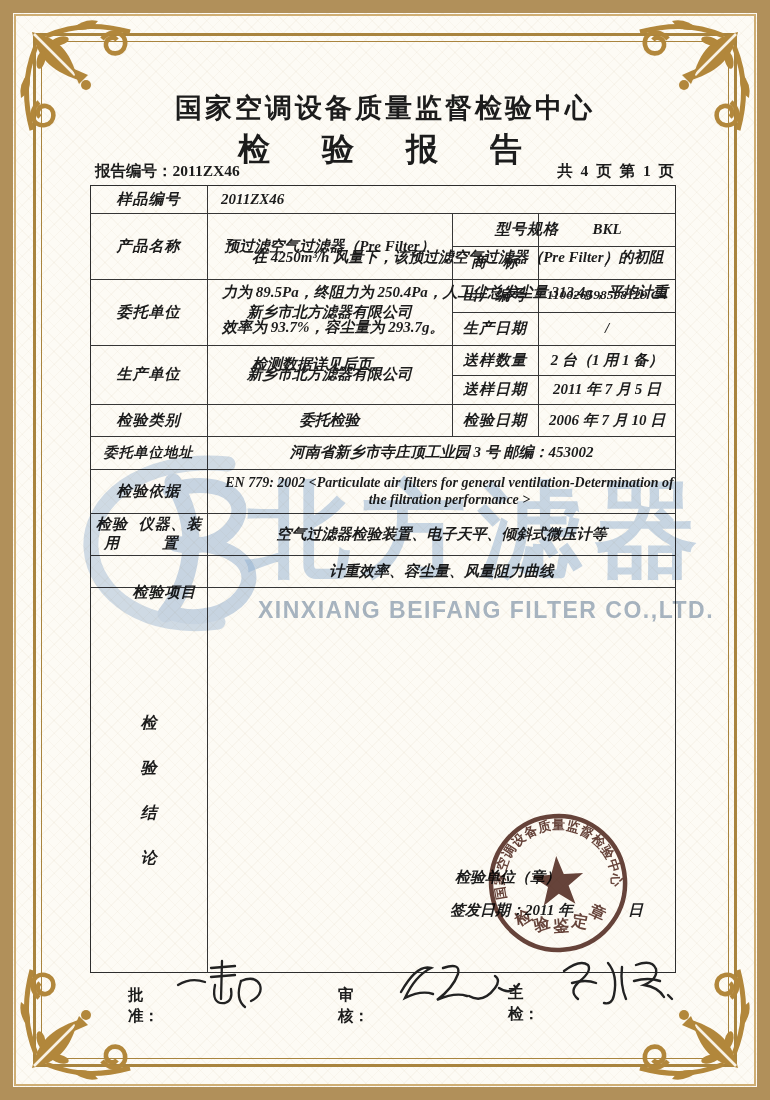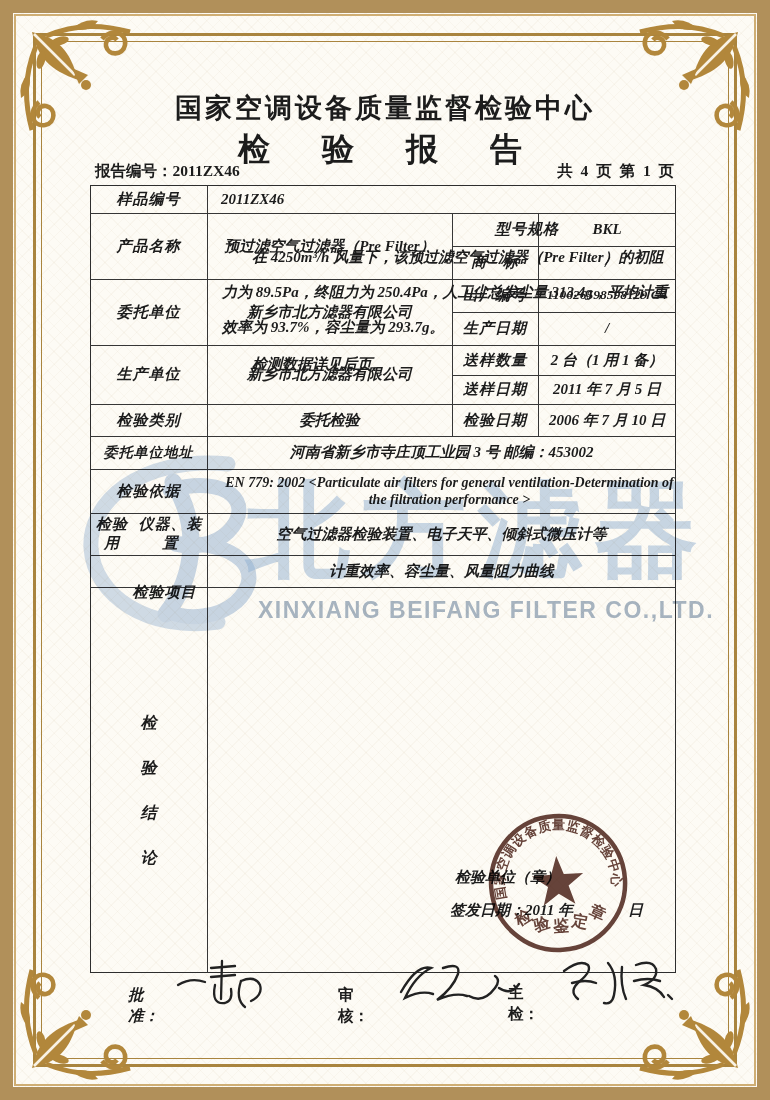--- a/index.html
+++ b/index.html
@@ -73,21 +73,21 @@
     position:absolute; left:258px; top:597px; font-size:23px; font-weight:700;
     letter-spacing:1.5px; color:#93a5bb; opacity:.8; white-space:nowrap;
     font-family:"Liberation Sans","DejaVu Sans",sans-serif;
   }
   
   .stamp{position:absolute; left:483px; top:807px; z-index:6; mix-blend-mode:multiply; opacity:.92;
          transform:rotate(-4deg);}
   
   .sig-row{position:absolute; left:0; top:0; z-index:4;}
   .sig-label{position:absolute; font-size:15.5px; font-weight:700;}
-  .sig-approve-label{left:128px; top:985px;font-style:italic;}
+  .sig-approve-label{left:128px; top:985px;}
   .sig-review-label{left:338px; top:985px;}
   .sig-inspect-label{left:508px; top:983px;}
   .sig-svg{position:absolute;}
   .sig1{left:175px; top:955px;}
   .sig2{left:395px; top:958px;}
   .sig3{left:558px; top:955px;}
 </style>
 </head>
 <body>
 

